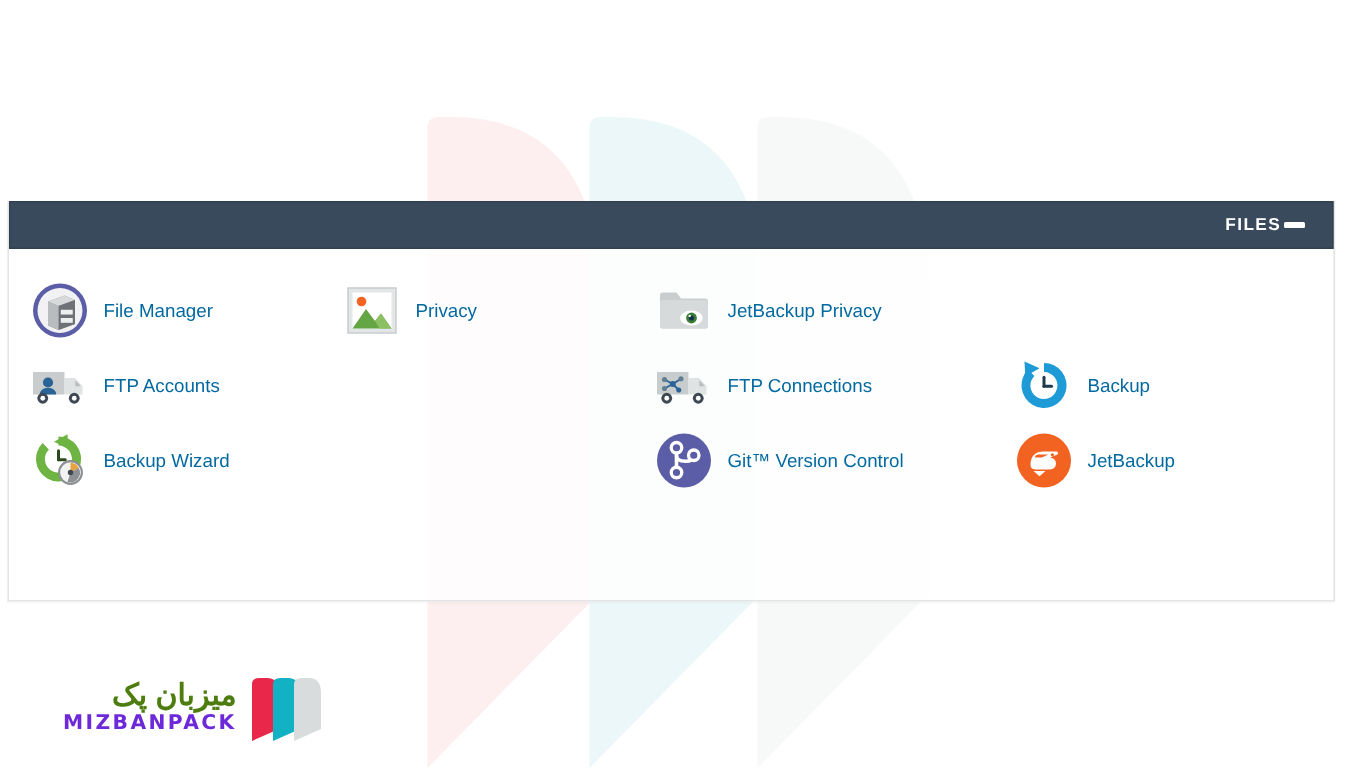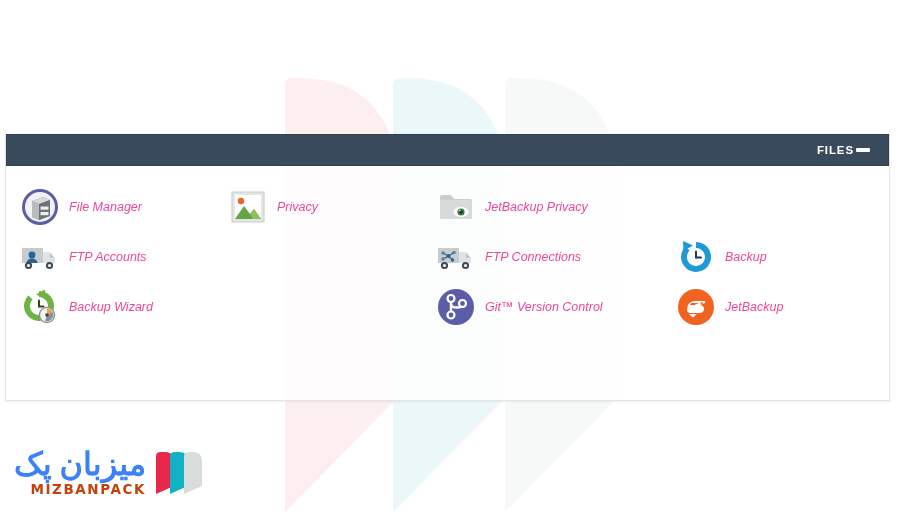--- a/index.html
+++ b/index.html
@@ -83,58 +83,58 @@
     cursor: pointer;
   }
   .tile-icon {
     width: 40px; height: 40px;
     flex: 0 0 40px;
     display: flex; align-items: center; justify-content: center;
     margin-right: 9px;
   }
   .tile-icon svg { display: block; }
   .tile-label {
-    color: #ec4899;
+    color: #0369a1;
     font-size: 12.5px;
     white-space: nowrap;
     line-height: 1;
-    font-style: italic;
   }
   .tile.empty { cursor: default; }
 
   
   #logo {
     position: absolute;
     left: 14px; top: 446px;
     z-index: 3;
     display: flex;
     align-items: center;
   }
   .logo-text-block {
     display: flex;
     flex-direction: column;
     align-items: flex-end;
     margin-right: 6px;
   }
   .logo-fa {
-    font-family: Liberation Serif, serif;
-    font-size: 32px;
+    font-family: Liberation Sans, sans-serif;
+    font-size: 20px;
     font-weight: bold;
-    color: #3b82f6;
+    color: #4d7c0f;
     line-height: 1.05;
     direction: rtl;
   }
   .logo-en {
     font-family: "DejaVu Sans", sans-serif;
     font-size: 13.5px;
     font-weight: bold;
-    color: #c2410c;
+    color: #6d28d9;
     letter-spacing: 1.6px;
     line-height: 1;
     margin-top: 1px;
+    margin-left: 28px;
   }
   .logo-mark { display:block; }
 </style>
 </head>
 <body>
 
 <div id="stage">
 
   <svg id="watermark" viewBox="0 0 900 512" width="900" height="512">
 

